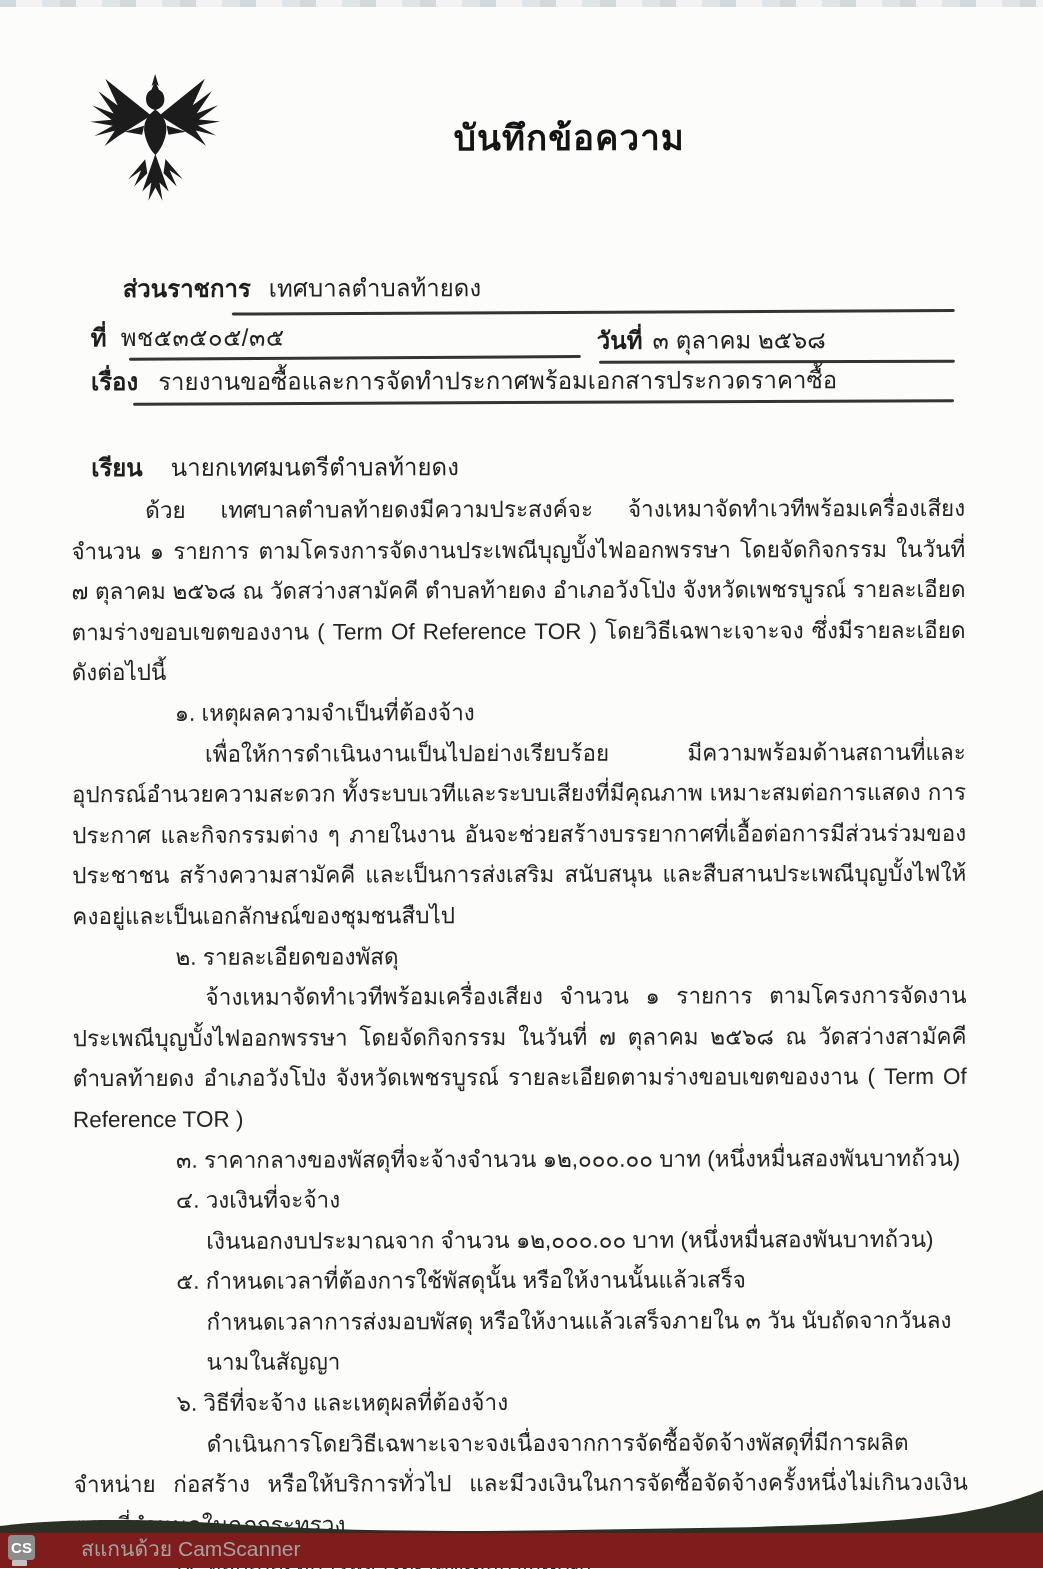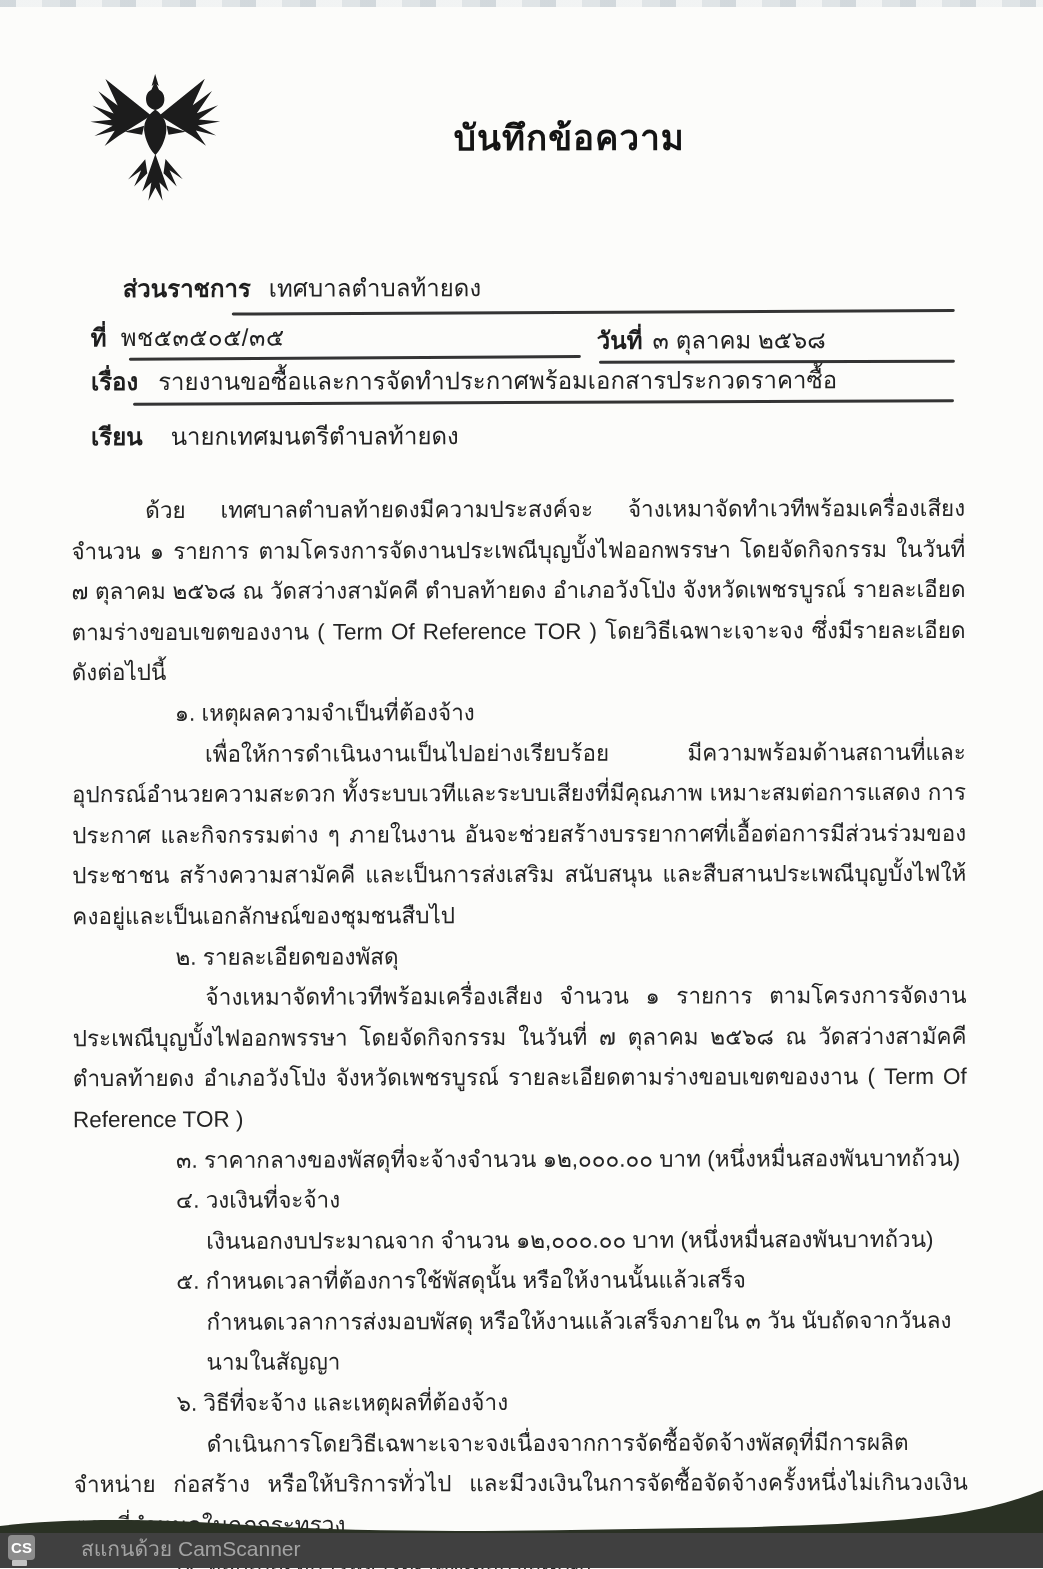--- a/index.html
+++ b/index.html
@@ -36,21 +36,21 @@
   .hdr-value { font-size:24px; color:#222; }
 
   .row-agency { top:268px; left:92px;margin-left:32px; }
   .row-agency .hdr-value { margin-left:18px; }
   .row-number { top:317px; left:92px; }
   .row-number .hdr-value { margin-left:14px; letter-spacing:.5px; }
   .row-date { top:321px; left:598px; }
   .row-date .hdr-value { margin-left:10px; }
   .row-subject { top:361px; left:92px; }
   .row-subject .hdr-value { margin-left:20px; }
-  .row-to { top:416px; left:92px; }
+  .row-to { top:447px; left:92px; }
   .row-to .hdr-value { margin-left:28px; }
 
   .rule { position:absolute; height:3px; background:#343434; border-radius:2px; }
   .rule-agency  { top:311px; left:233px; width:723px; transform:rotate(-0.12deg); }
   .rule-number  { top:356px; left:130px; width:452px; transform:rotate(-0.2deg); }
   .rule-date    { top:361px; left:600px; width:356px; }
   .rule-subject { top:401px; left:134px; width:821px; transform:rotate(-0.1deg); }
 
   .memo-body {
     position:absolute; top:490px; left:72px; width:894px;
@@ -60,21 +60,21 @@
   .memo-body p { margin:0; }
   .memo-body p.intro   { text-indent:74px; }
   .memo-body p.heading { margin-left:103px; text-align:left; }
   .memo-body p.para    { text-indent:133px; }
   .memo-body p.sub     { margin-left:133px; text-align:left; }
 
   .bottom-edge { position:absolute; top:1486px; left:0; width:1043px; height:52px; }
 
   .footer {
     position:absolute; top:1533px; left:0; right:0; height:35px;
-    background:#404040;
+    background:#7f1d1d;
     display:flex; align-items:flex-start; gap:10px;
     padding:2px 0 0 8px; box-sizing:border-box;
   }
   .cs-logo {
     width:27px; height:25px; background:#8d8d8d; border-radius:4px;
     color:#ffffff; font-weight:bold; font-size:15px;
     display:flex; align-items:center; justify-content:center;
     position:relative; flex:0 0 auto;
   }
   .cs-logo::after {

